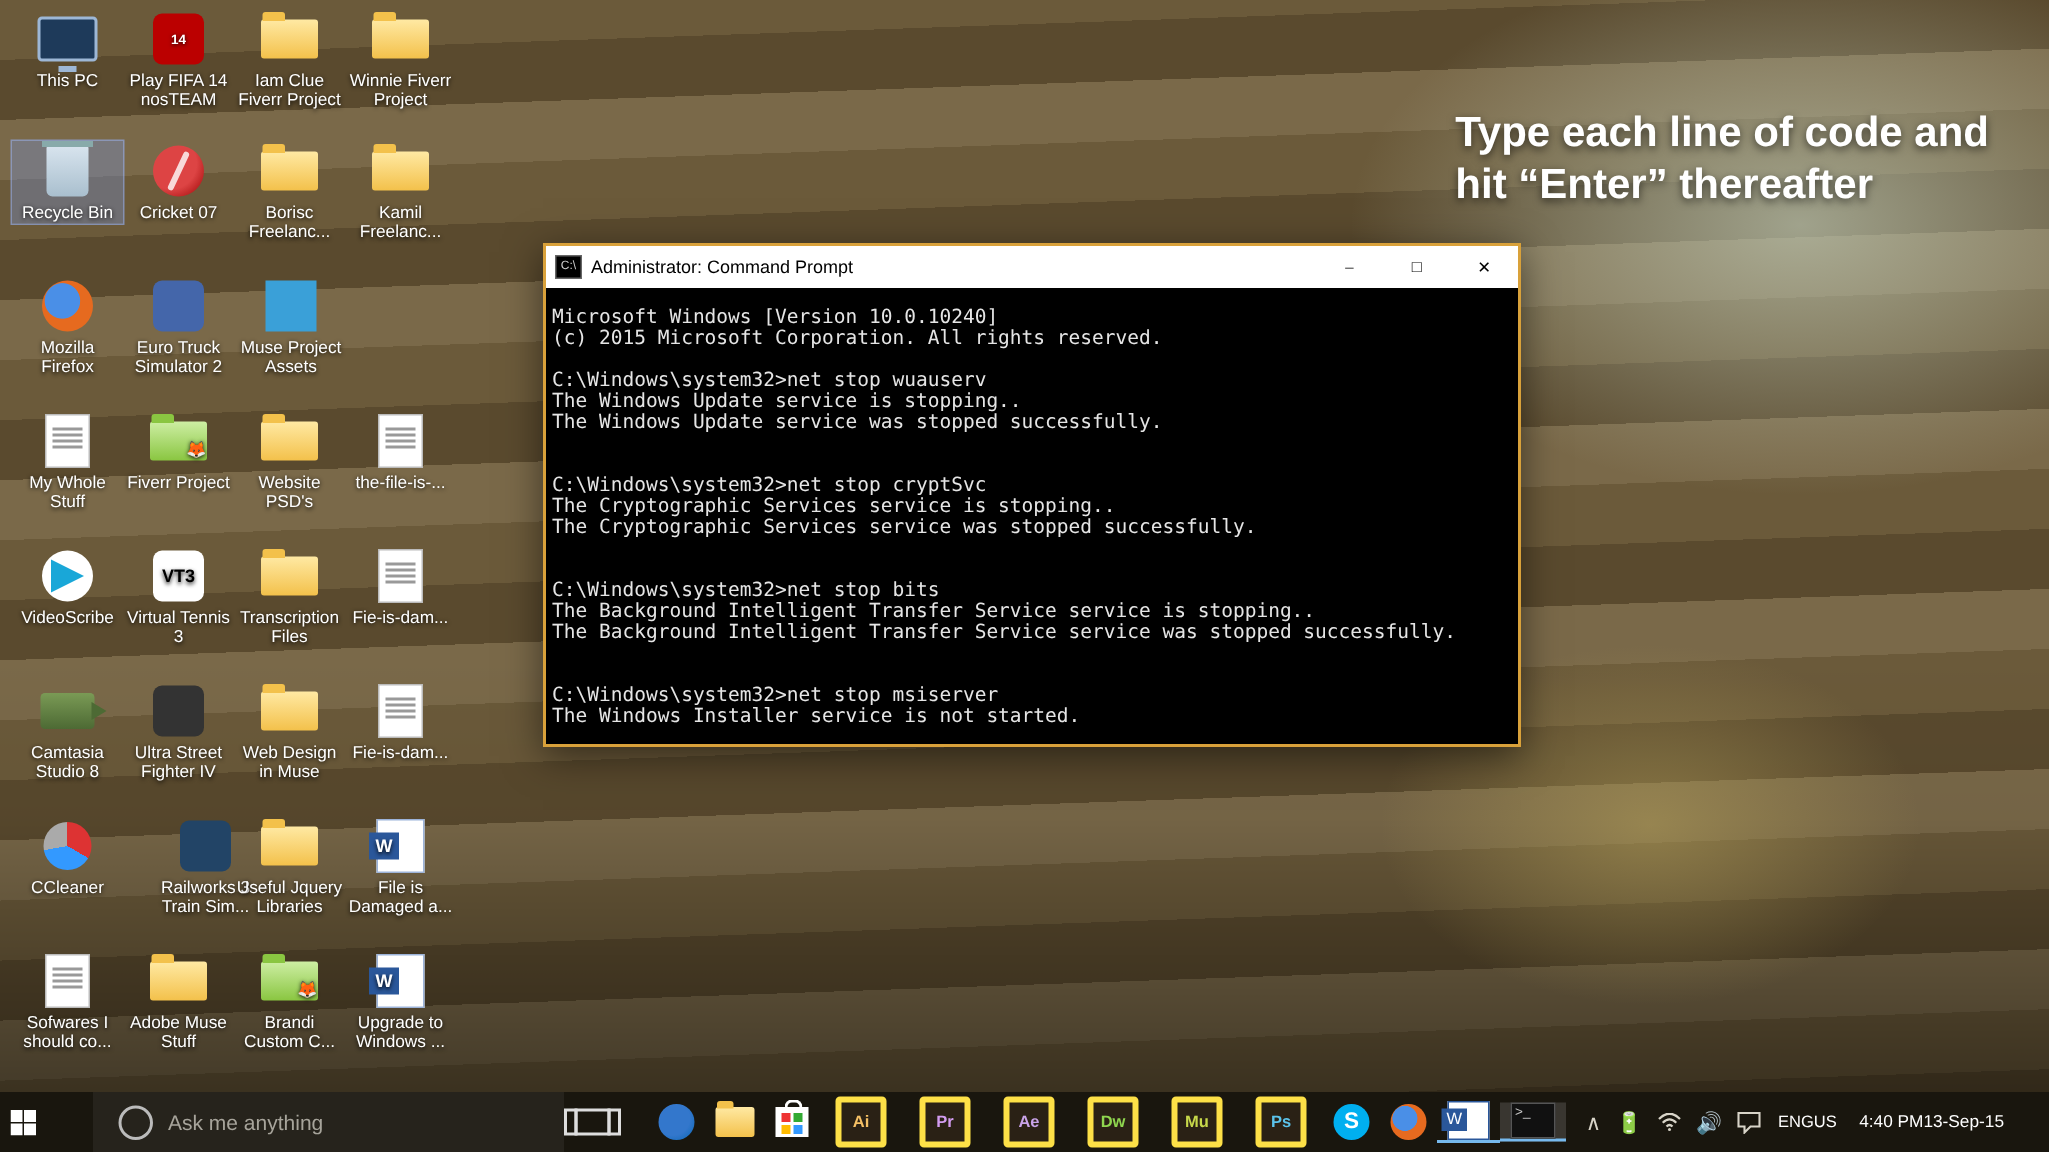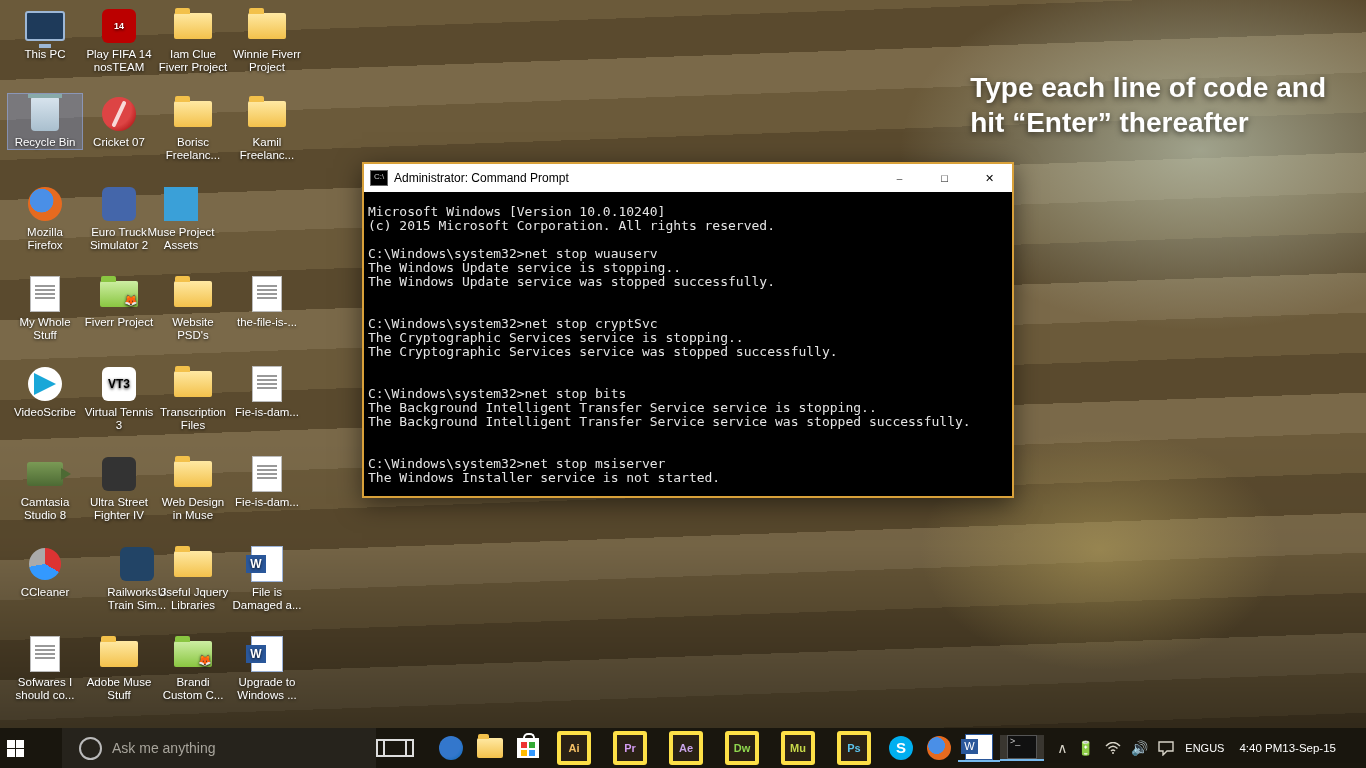--- a/index.html
+++ b/index.html
@@ -149,21 +149,21 @@
           <div class="ic-ff"></div>
         </div>
         <span class="label">Mozilla Firefox</span>
       </div>
       <div class="dicon" style="left: 82px; top: 184px;">
         <div class="glyph">
           <div class="ic-app ic-ets"></div>
         </div>
         <span class="label">Euro Truck Simulator 2</span>
       </div>
-      <div class="dicon" style="left: 144px; top: 184px;">
+      <div class="dicon" style="left: 157px; top: 184px;">
         <div class="glyph">
           <div class="ic-muse"></div>
         </div>
         <span class="label">Muse Project Assets</span>
       </div>
       <div class="dicon" style="left: 8px; top: 274px;">
         <div class="glyph">
           <div class="ic-doc"></div>
         </div>
         <span class="label">My Whole Stuff</span>

